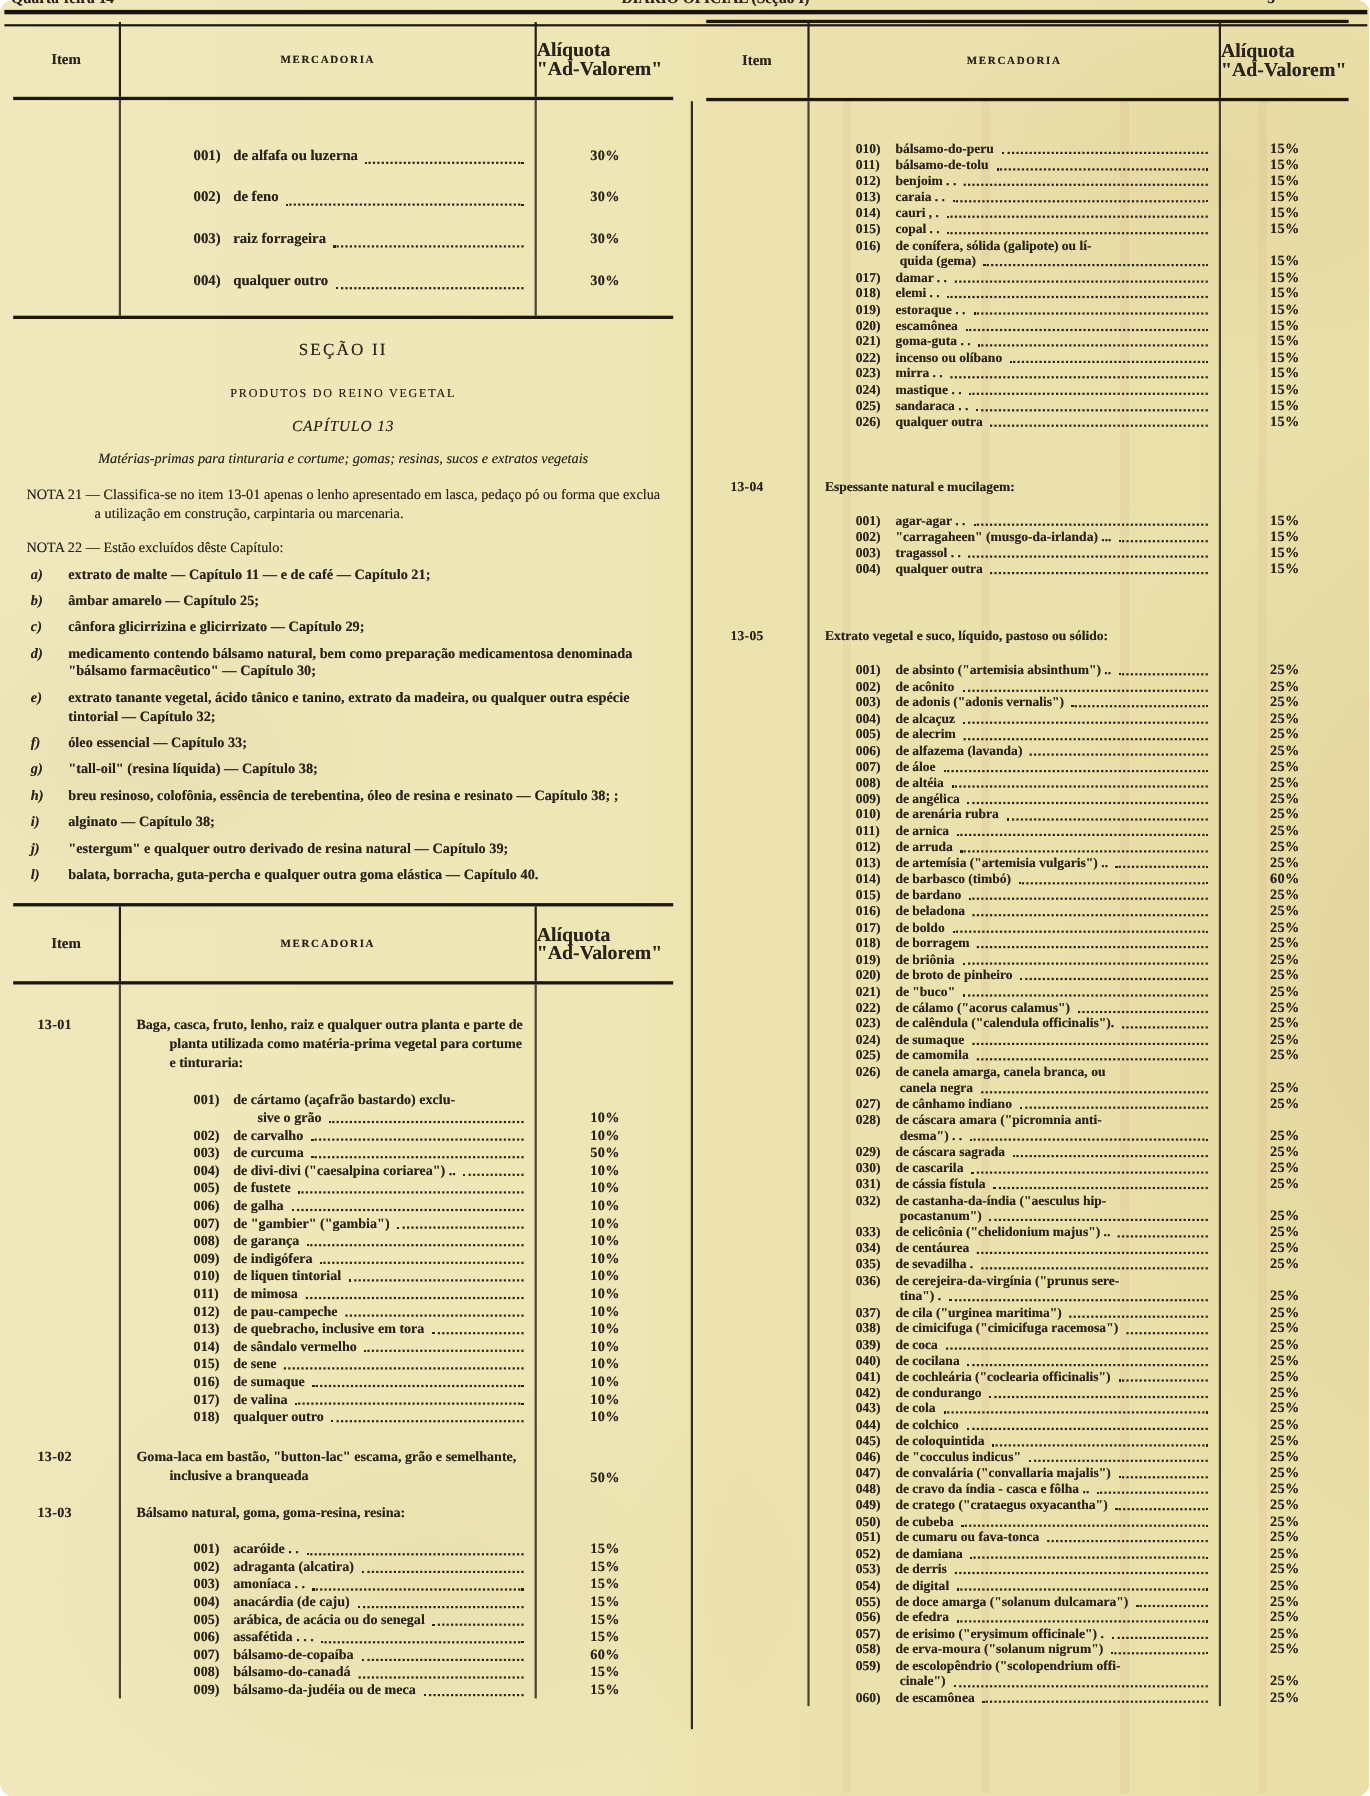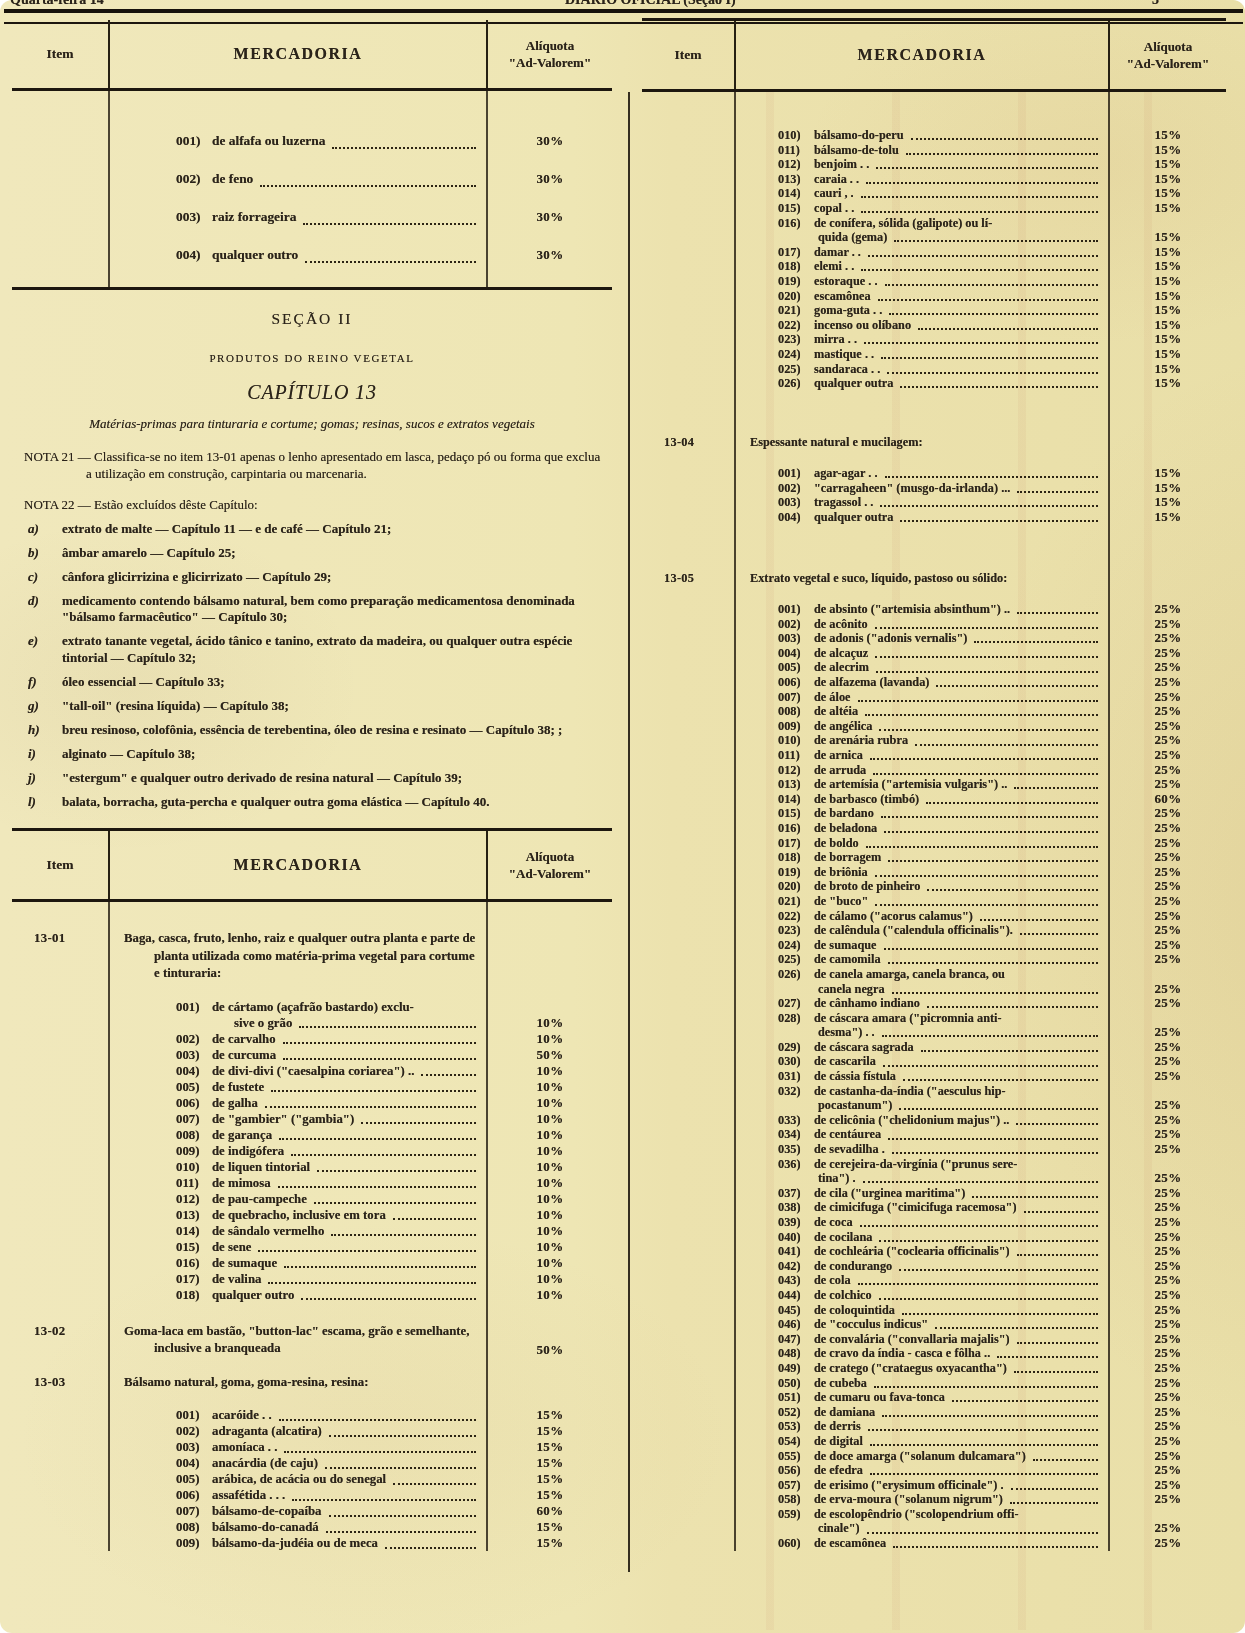--- a/index.html
+++ b/index.html
@@ -26,23 +26,23 @@
   .col-right{left:642px;width:584px;top:18px;}
   
   .tbl{--icol:96px;--rcol:124px;position:relative;width:100%;}
   .t-right{--icol:92px;--rcol:116px;border-top:3px solid #1d170f;}
   .t-left2{border-top:3px solid #1d170f;}
   .t-left1{border-bottom:3px solid #1d170f;}
   .thead{display:flex;align-items:stretch;height:68px;border-bottom:3px solid #1d170f;}
   .th-item{width:var(--icol);flex:none;display:flex;align-items:center;justify-content:center;
     font-size:13.5px;border-right:2px solid #262013;}
   .th-merc{flex:1;display:flex;align-items:center;justify-content:center;
-    font-size:16px;letter-spacing:1.5px;}
-  .th-rate{width:var(--rcol);flex:none;display:flex;flex-direction:column;align-items:center;
-    justify-content:center;font-size:13px;line-height:17px;border-left:2px solid #262013;}
+    font-size:10px;letter-spacing:1.5px;}
+  .th-rate{width:var(--rcol);flex:none;display:flex;flex-direction:column;align-items:flex-start;
+    justify-content:center;font-size:18px;line-height:17px;border-left:2px solid #262013;}
   .tbody{position:relative;}
   .tbody::before{content:'';position:absolute;left:var(--icol);top:0;bottom:0;width:1.6px;
     background:rgba(38,30,18,.82);}
   .tbody::after{content:'';position:absolute;right:var(--rcol);top:0;bottom:0;width:1.6px;
     background:rgba(38,30,18,.82);}
   .row{display:flex;align-items:flex-end;font-size:12.8px;line-height:16px;}
   .t-left1 .row{font-size:13.4px;line-height:20px;}
   .t-right .row{font-size:12.3px;line-height:14.6px;}
   .icode{width:var(--icol);flex:none;padding-left:22px;box-sizing:border-box;
     align-self:flex-start;letter-spacing:.3px;}
@@ -58,21 +58,21 @@
   .num{flex:none;width:36px;}
   .desc{flex:0 1 auto;}
   .lead{flex:1 1 12px;min-width:12px;border-bottom:2.2px dotted #2c2414;margin:0 4px 2.5px 7px;}
   .sub2 .l2{padding-left:58px;}
   .t-right .sub2 .l2{padding-left:40px;}
   .gap{width:100%;}
   
   .section-block{margin:20px 6px 14px 6px;}
   .sec-title{margin:14px 0 0;text-align:center;font-size:15.5px;letter-spacing:2px;}
   .sec-sub{margin:24px 0 0;text-align:center;font-size:11px;letter-spacing:1.6px;}
-  .cap-title{margin:17px 0 0;text-align:center;font-size:20px;font-style:italic;letter-spacing:.8px;}
+  .cap-title{margin:17px 0 0;text-align:center;font-size:14px;font-style:italic;letter-spacing:.8px;}
   .cap-desc{margin:11px 30px 0;text-align:center;font-size:13px;font-style:italic;line-height:17px;}
   .nota{margin:16px 0 0 6px;font-size:13px;line-height:17px;padding-left:62px;text-indent:-62px;}
   .nota22{margin-top:14px;}
   .notes{margin:2px 0 18px 6px;}
   .note-item{display:flex;margin-top:7.5px;font-size:13px;line-height:16.5px;}
   .nlab{flex:none;width:34px;padding-left:4px;font-style:italic;}
   .ntext{flex:1;}
   h2,h3,p{font-weight:400;}
 </style>
 </head>

